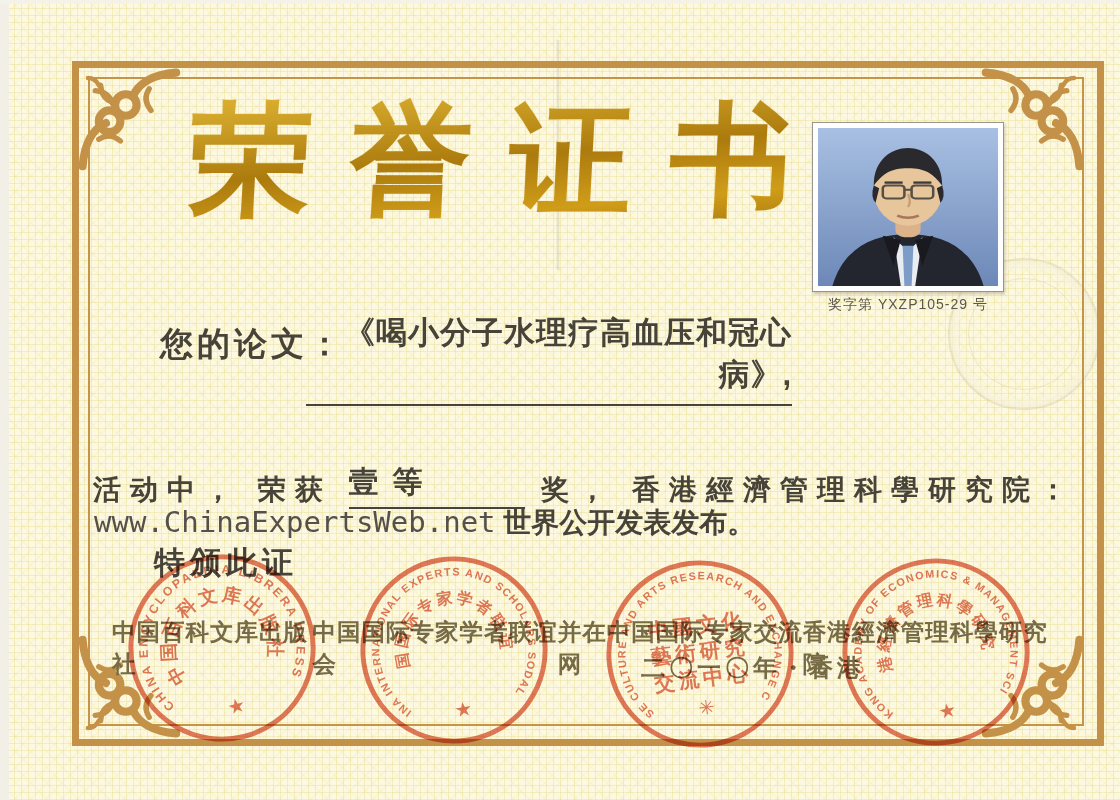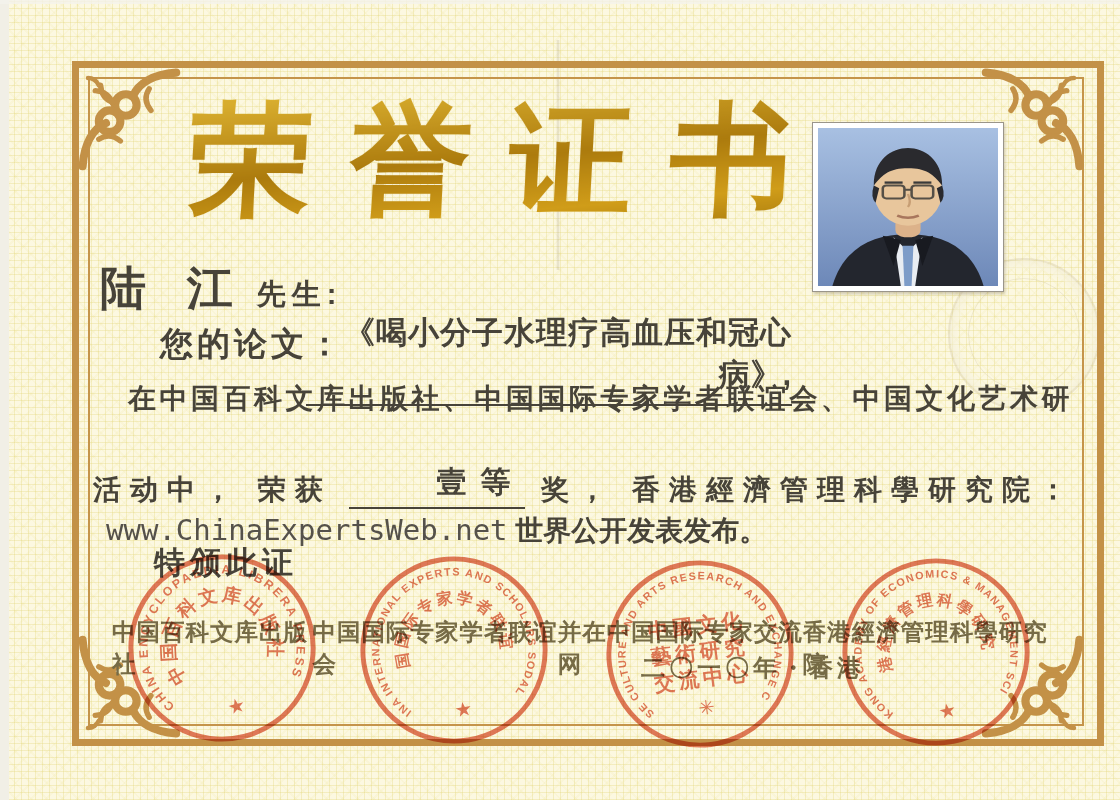--- a/index.html
+++ b/index.html
@@ -51,23 +51,23 @@
   .cn{color:#474339;font-weight:700;}
   .name-line{position:absolute;left:100px;top:258px;}
   .name{font-size:46px;letter-spacing:14px;}
   .honorific{font-size:29px;letter-spacing:6px;margin-left:10px;}
   .paper-line{position:absolute;left:160px;top:322px;font-size:33px;letter-spacing:4px;}
   .paper-title{position:absolute;left:306px;top:312px;width:486px;text-align:right;
     font-size:31px;letter-spacing:1px;border-bottom:2px solid #474339;padding-bottom:8px;}
   .body-l1{position:absolute;left:128px;top:380px;font-size:28px;letter-spacing:3.5px;}
   .body-l2{position:absolute;left:90px;top:422px;font-size:28px;letter-spacing:3.5px;}
   .body-l3{position:absolute;left:93px;top:462px;font-size:28px;letter-spacing:9px;}
-  .award-blank{display:inline-block;width:176px;text-align:right;border-bottom:2px solid #474339;
+  .award-blank{display:inline-block;width:176px;text-align:left;border-bottom:2px solid #474339;
     font-size:30px;letter-spacing:14px;vertical-align:bottom;padding-bottom:4px;}
-  .body-l4{position:absolute;left:106px;top:504px;font-size:28px;margin-top:8px;}
+  .body-l4{position:absolute;left:94px;top:504px;font-size:28px;}
   .url{font-family:"DejaVu Sans Mono","Liberation Mono",monospace;font-weight:400;font-size:29px;color:#55514a;letter-spacing:0;}
   .issue{position:absolute;left:154px;top:542px;font-size:31px;letter-spacing:5px;}
 
   
   .orgs{position:absolute;left:112px;top:616px;width:936px;display:flex;justify-content:space-between;
     font-size:23.5px;color:#766b46;font-weight:700;letter-spacing:1px;}
   .date{position:absolute;left:616px;top:652px;font-size:24px;color:#766b46;font-weight:700;letter-spacing:4px;padding-left:25px;}
 
   
   .seal{position:absolute;width:196px;height:196px;mix-blend-mode:multiply;opacity:.78;}
@@ -187,29 +187,26 @@
       <rect x="36" y="40" width="12" height="9" rx="2" fill="none" stroke="#554f46" stroke-width="1.4"></rect>
       <rect x="52" y="40" width="12" height="9" rx="2" fill="none" stroke="#554f46" stroke-width="1.4"></rect>
       <line x1="48" y1="43" x2="52" y2="43" stroke="#554f46" stroke-width="1.4"></line>
 
       <line x1="37" y1="38" x2="47" y2="38" stroke="#3a3a3a" stroke-width="1.6"></line>
       <line x1="53" y1="38" x2="63" y2="38" stroke="#3a3a3a" stroke-width="1.6"></line>
       <path d="M50 46 q2 6 0 9" stroke="#c79e74" stroke-width="1.3" fill="none"></path>
       <path d="M44 61 q6 3 12 0" stroke="#a8765c" stroke-width="1.6" fill="none"></path>
     </svg>
   </div>
-
-  <div class="name-line">
-    <span class="cn name">陆 江</span><span class="cn honorific">先生:</span>
-  </div>
+  <div class="photo-caption">奖字第 YXZP105-29 号</div>
+
 
   <div class="cn paper-line">您的论文：</div>
   <div class="cn paper-title">《喝小分子水理疗高血压和冠心病》,</div>
 
-  <div class="cn body-l1">在中国百科文库出版社、中国国际专家学者联谊会、中国文化艺术研</div>
   <div class="cn body-l3">
     <span>活动中， 荣获</span>
     <span class="award-blank">壹等</span>
     <span>奖， 香港經濟管理科學研究院：</span>
   </div>
   <div class="body-l4">
     <span class="url">www.ChinaExpertsWeb.net</span>
     <span class="cn">世界公开发表发布。</span>
   </div>
   <div class="cn issue">特颁此证</div>

